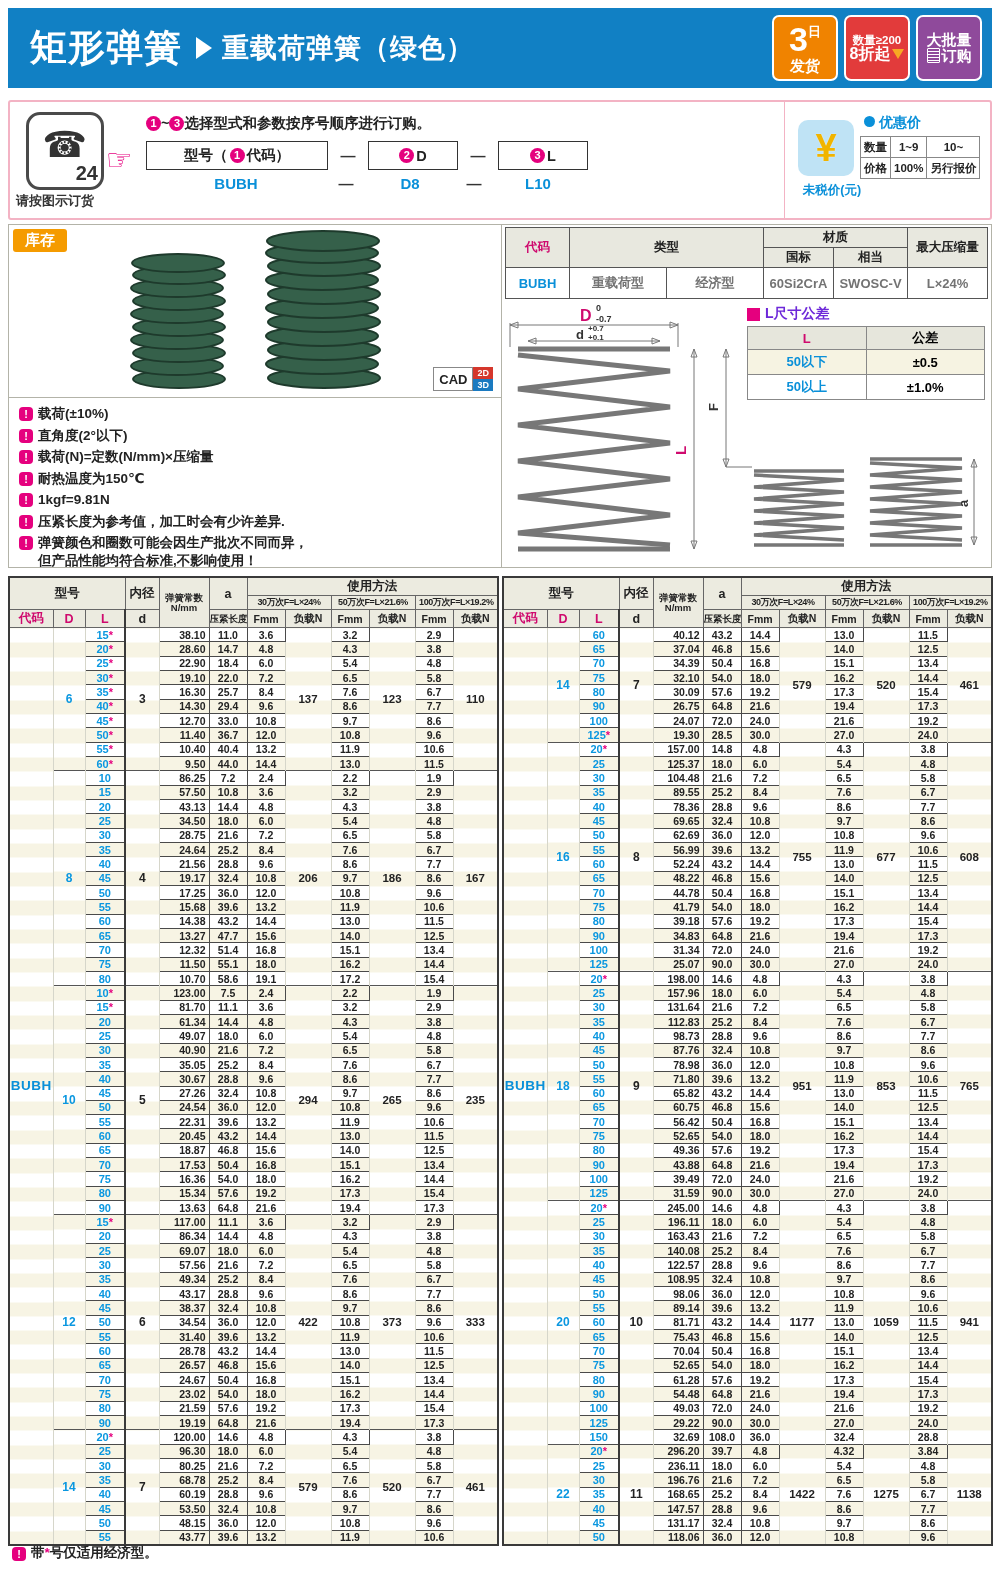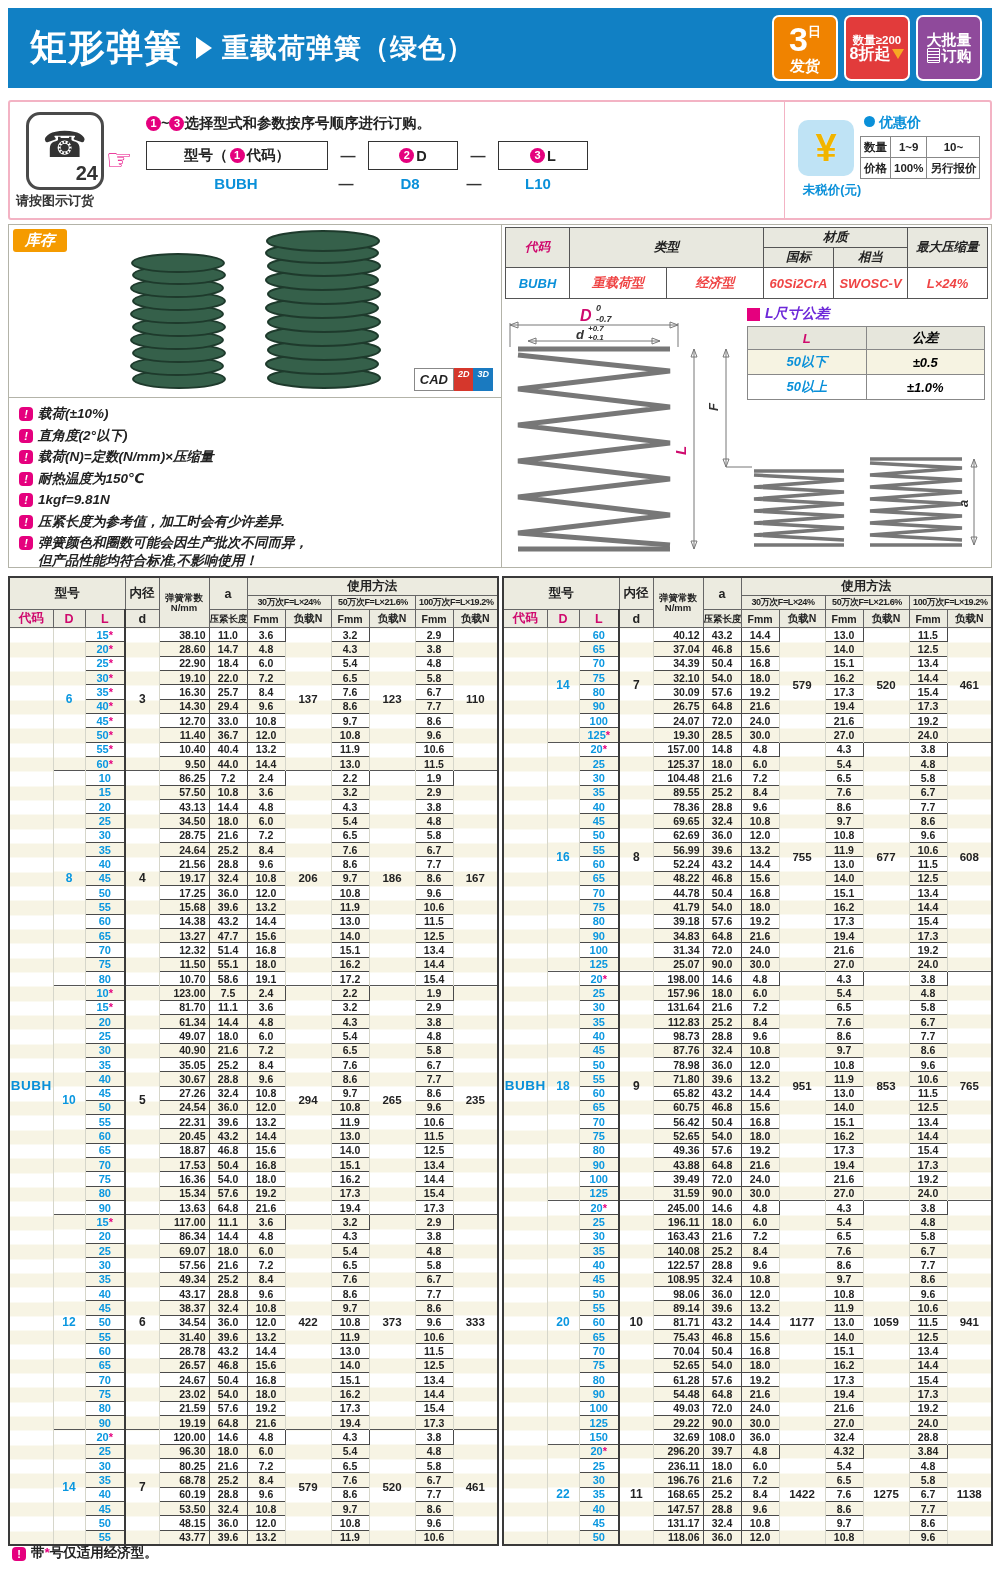--- a/index.html
+++ b/index.html
@@ -55,41 +55,41 @@
   .yenbox{position:absolute;left:0;top:6px;width:56px;height:56px;background:#bfe3f5;border-radius:10px;
           text-align:center;line-height:56px;font-size:38px;font-weight:bold;color:#f0b400;
           text-shadow:0 0 1px #fff;}
   .untaxed{position:absolute;left:-6px;top:68px;width:80px;font-size:12.5px;font-weight:bold;color:#0a90d9;text-align:center;}
   .pricelabel{position:absolute;left:66px;top:0;font-size:14px;font-weight:bold;color:#0a90d9;}
   .bluedot{display:inline-block;width:11px;height:11px;border-radius:50%;background:#0a90d9;margin-right:4px;}
   .pricetable{position:absolute;left:62px;top:22px;border-collapse:collapse;}
   .pricetable td{border:1px solid #888;font-size:11.5px;font-weight:bold;color:#222;text-align:center;
                  height:20px;padding:0 3px;background:#fff;}
   
-  #specbox{position:absolute;left:8px;top:224px;width:982px;height:342px;border:1px solid #b3b3a8;background:#fff;font-style:italic;}
+  #specbox{position:absolute;left:8px;top:224px;width:982px;height:342px;border:1px solid #b3b3a8;background:#fff;}
   .leftpane{position:absolute;left:0;top:0;width:492px;height:100%;border-right:1px solid #b3b3a8;}
   .photoarea{position:absolute;left:0;top:0;width:100%;height:172px;border-bottom:1px solid #b3b3a8;}
   .stockbadge{position:absolute;left:4px;top:4px;background:#f59b00;color:#fff;font-size:15px;
               font-weight:bold;padding:2px 12px;border-radius:3px;z-index:2;}
   .cadbadge{position:absolute;right:8px;bottom:6px;display:flex;align-items:stretch;z-index:2;padding-left:47px;}
   .cadtxt{border:1px solid #888;background:#fff;color:#222;font-size:13px;font-weight:bold;
           padding:3px 5px;display:flex;align-items:center;}
-  .cadcol{display:flex;flex-direction:row;}
+  .cadcol{display:flex;flex-direction:column;}
   .cad2d{background:#d5372c;color:#fff;font-size:9px;font-weight:bold;padding:1px 4px;}
   .cad3d{background:#1a7ac0;color:#fff;font-size:9px;font-weight:bold;padding:1px 4px;}
   .notesarea{position:absolute;left:10px;top:180px;width:470px;}
   .note{display:flex;align-items:flex-start;margin-bottom:3.5px;}
   .noteic{flex:0 0 14px;height:14px;background:#e5007e;color:#fff;border-radius:4px;font-size:11px;
           line-height:14px;text-align:center;font-weight:bold;margin:2px 5px 0 0;}
   .notetxt{font-size:13.5px;font-weight:bold;color:#222;line-height:18px;white-space:pre-line;}
   .rightpane{position:absolute;left:493px;top:0;width:489px;height:100%;}
   .mattable{border-collapse:collapse;table-layout:fixed;margin:2px 0 0 3px;}
   .mattable th,.mattable td{border:1px solid #555;text-align:center;padding:0;}
   .mattable th{background:#e8e8df;font-size:12.5px;font-weight:bold;color:#222;height:19px;}
-  .mattable td{font-size:13px;font-weight:bold;color:#ef4444;height:30px;background:#fff;}
+  .mattable td{font-size:13px;font-weight:bold;color:#737373;height:30px;background:#fff;}
   .mattable .mag{color:#cf0a6e;}
   .mattable .blue{color:#0a90d9;}
   .tolblock{position:absolute;right:6px;top:80px;width:238px;z-index:2;}
   .toltitle{font-size:14px;font-weight:bold;color:#6d28d9;display:flex;align-items:center;margin-bottom:3px;}
   .magsq{display:inline-block;width:13px;height:13px;background:#e5007e;margin-right:5px;}
   .toltable{border-collapse:collapse;width:238px;table-layout:fixed;}
   .toltable th{background:#e6e6dc;border:1px solid #888;font-size:13px;font-weight:bold;height:20px;}
   .toltable td{border:1px solid #888;font-size:13px;font-weight:bold;text-align:center;height:22px;}
   .toltable .blue{color:#0a90d9;}
   .toltable .mag{color:#cf0a6e;}

